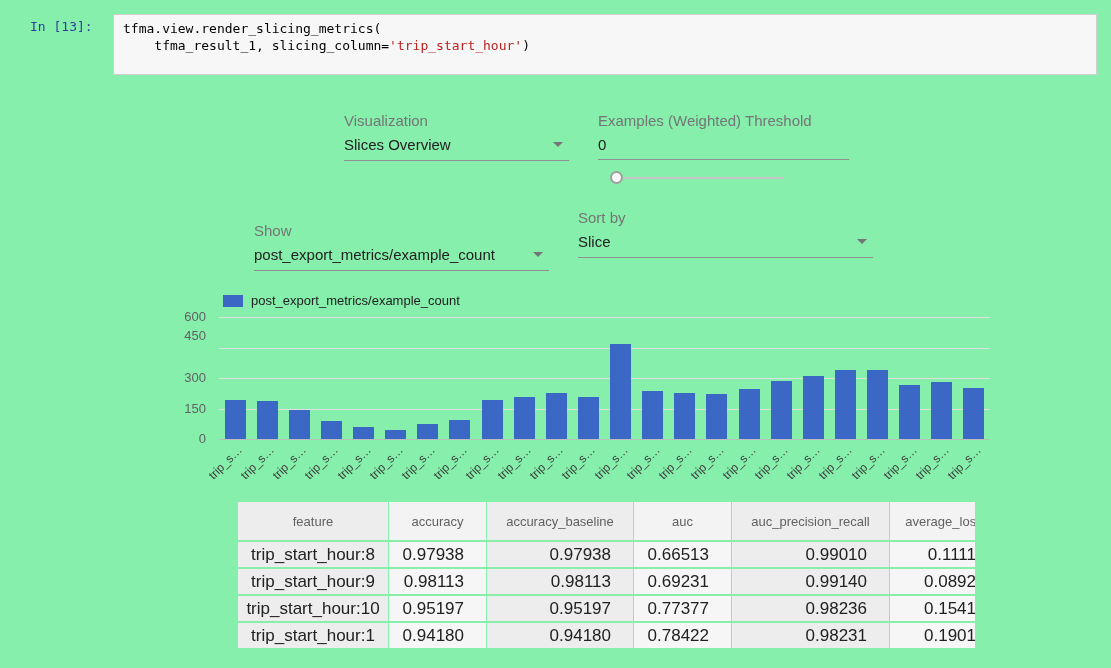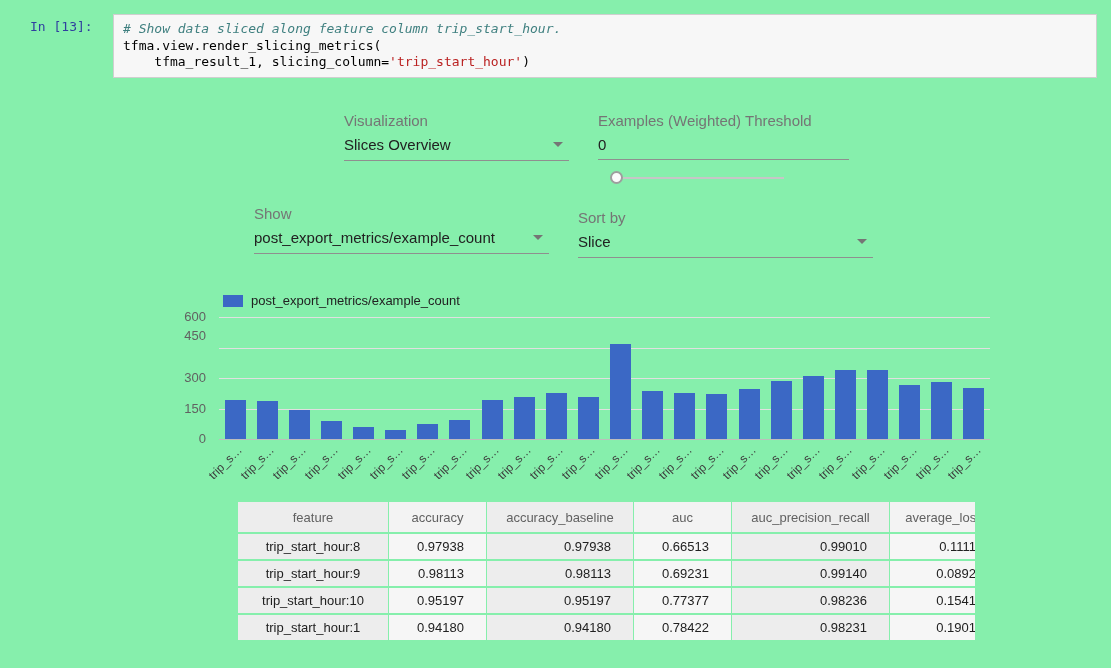--- a/index.html
+++ b/index.html
@@ -29,21 +29,21 @@
   .ctl-label { font-size:15px; color:#757575; margin-bottom:7px; }
   .ctl-value-row { position:relative; border-bottom:1px solid #8f8f8f; padding-bottom:6px; }
   .ctl-value { font-size:15px; color:#212121; white-space:nowrap; }
   .arrow {
     position:absolute; right:6px; top:6px; width:0; height:0;
     border-left:5px solid transparent; border-right:5px solid transparent;
     border-top:5px solid #757575;
   }
   #ctl-visualization { left:344px; top:112px; width:225px; }
   #ctl-threshold     { left:598px; top:112px; width:251px; }
-  #ctl-show          { left:254px; top:205px; width:295px; }
+  #ctl-show          { left:254px; top:222px; width:295px; }
   #ctl-sort          { left:578px; top:209px; width:295px; }
   .ctl-input {
     width:100%; border:none; border-bottom:1px solid #8f8f8f; background:transparent;
     font-family:"Liberation Sans", sans-serif; font-size:15px; color:#212121;
     padding:0 0 6px 0; outline:none;
   }
 
   .slider { position:absolute; left:610px; top:171px; width:176px; height:13px; }
   .slider-track { position:absolute; left:7px; right:2px; top:6px; height:2px; background:#c6c6c6; }
   .slider-handle {
@@ -71,42 +71,41 @@
   .xlabels { position:absolute; left:219px; top:443px; width:771px; height:45px; }
   .xlabel {
     position:absolute; top:0; width:80px; text-align:right; font-size:12px; color:#3c3c3c;
     white-space:nowrap; transform:rotate(-45deg); transform-origin:100% 0;
   }
 
   
   .table-wrap { position:absolute; left:237px; top:500px; width:738px; height:168px; overflow:hidden; }
   .table-wrap table { border-collapse:separate; border-spacing:1px 2px; table-layout:fixed; width:762px; }
   .table-wrap th {
-    height:30px; font-size:13px; color:#616161; font-weight:400; text-align:center;
+    height:38px; font-size:13px; color:#616161; font-weight:400; text-align:center;
     padding:0 6px; overflow:hidden; white-space:nowrap;
   }
   .table-wrap td {
-    height:25px; font-size:13px; color:#212121; white-space:nowrap; overflow:hidden;
+    height:25px; font-size:17px; color:#212121; white-space:nowrap; overflow:hidden;
   }
   td.num { text-align:right; padding:0 22px 0 6px; }
   td.feature { text-align:center; padding:0 6px; }
   th.col-even { background:#ededed; }
   th.col-odd  { background:#f3f3f3; }
   td.col-even { background:#ededed; }
   td.col-odd  { background:#f6f6f6; }
 </style>
 </head>
 <body>
 
 <div class="page">
 
   <div class="prompt">In [13]:</div>
 
   <div class="code-box">
-    <div class="code-line"><span class="tok-comment"># Show data sliced along feature column trip_start_hour.</span></div>
     <div class="code-line">tfma.view.render_slicing_metrics(</div>
     <div class="code-line"><span>    tfma_result_1, slicing_column=</span><span class="tok-string">'trip_start_hour'</span><span>)</span></div>
   </div>
 
   <div class="ctl" id="ctl-visualization">
     <div class="ctl-label">Visualization</div>
     <div class="ctl-value-row">
       <span class="ctl-value">Slices Overview</span>
       <span class="arrow"></span>
     </div>

